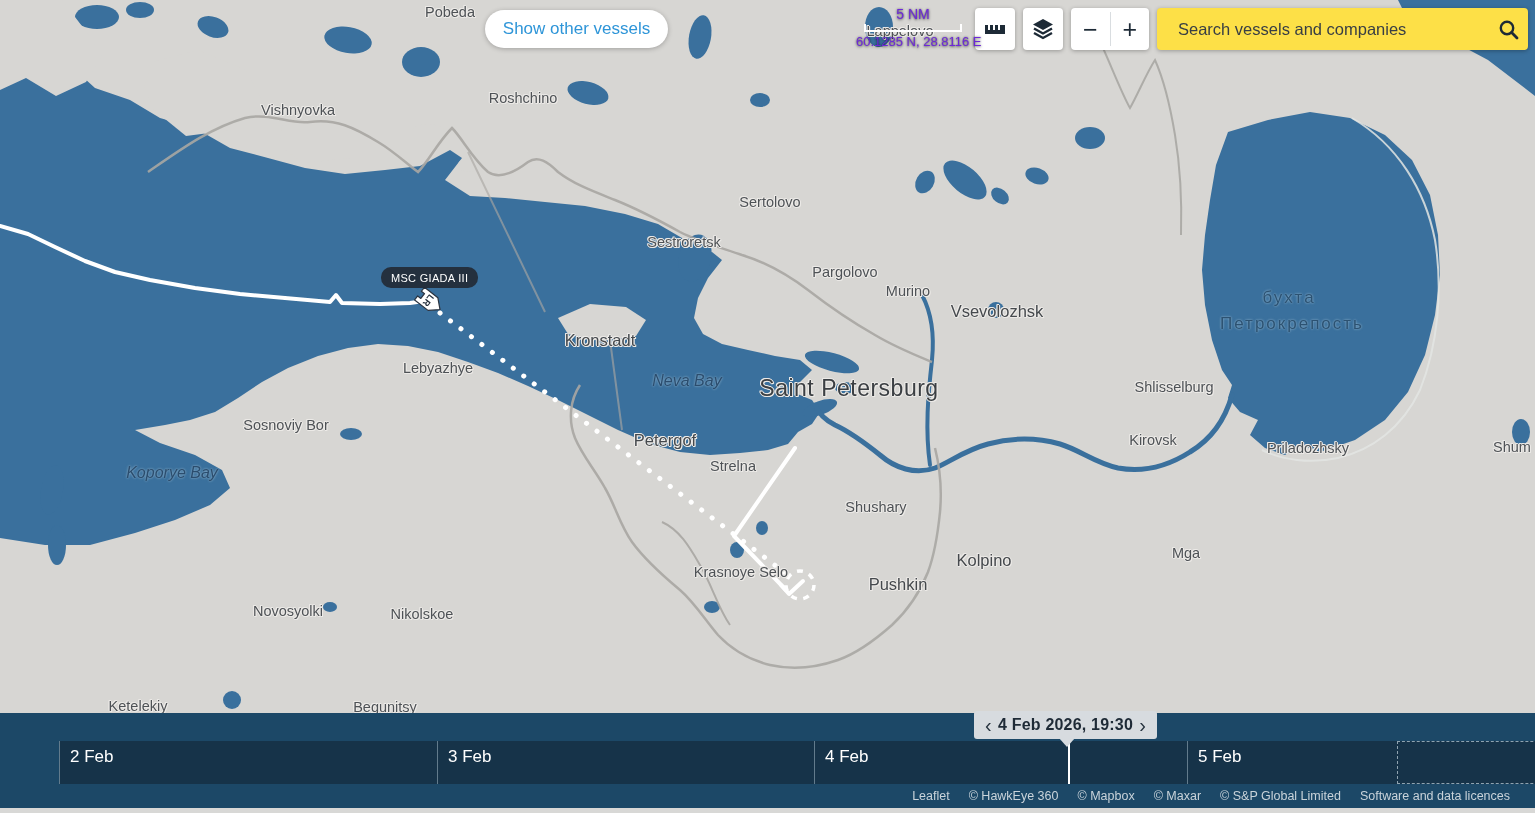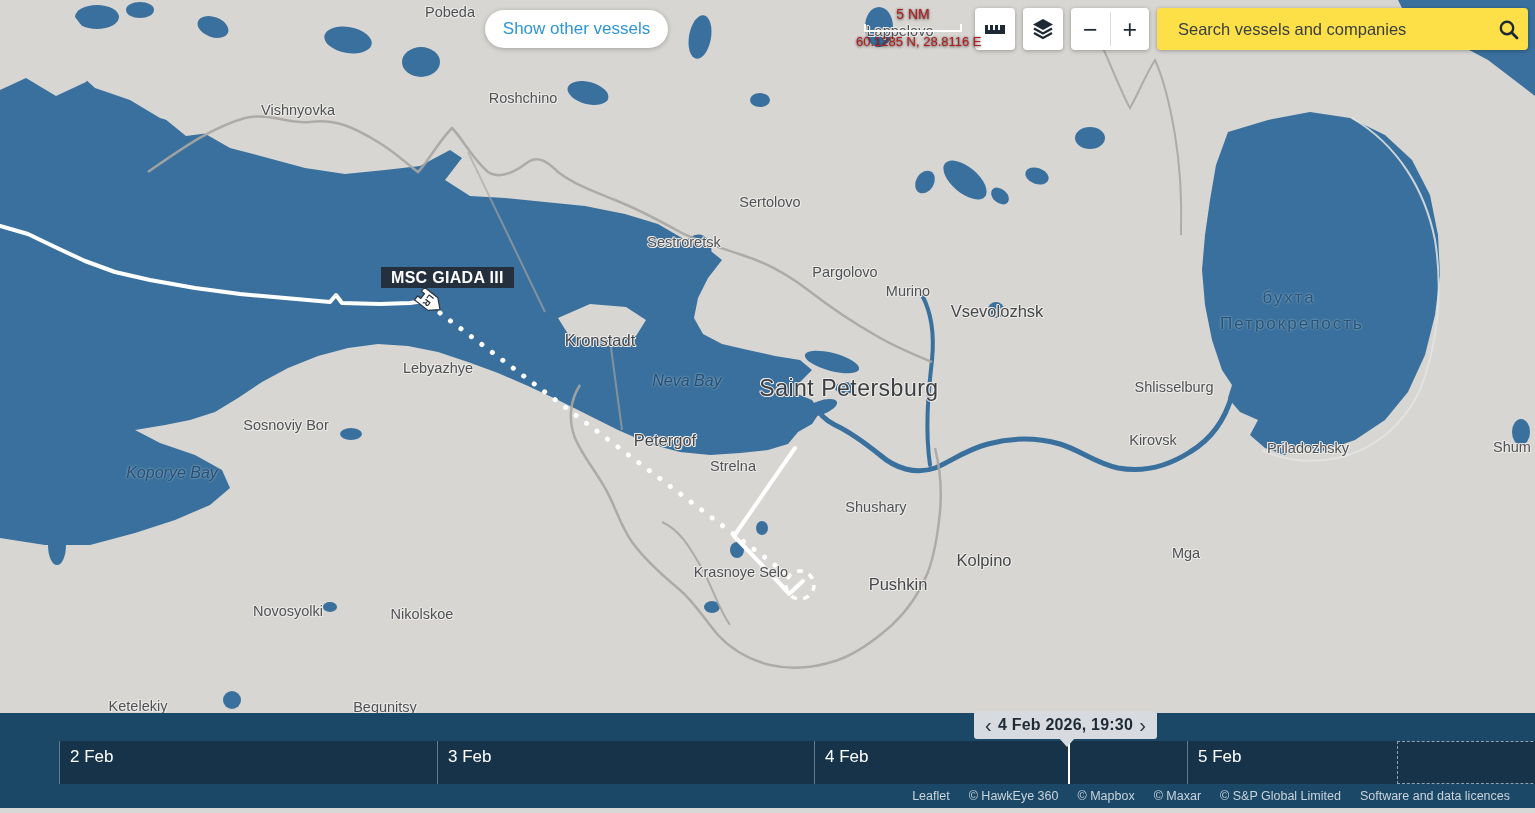--- a/index.html
+++ b/index.html
@@ -12,28 +12,28 @@
           font-size:14.5px;color:#4e5256;
           text-shadow:1px 0 0 #eceae7,-1px 0 0 #eceae7,0 1px 0 #eceae7,0 -1px 0 #eceae7,1px 1px 0 #eceae7,-1px -1px 0 #eceae7;}
   .mlabel.lg{font-size:16.5px;color:#45494d;}
   .mlabel.metro{font-size:23px;color:#3b3f43;font-weight:500;letter-spacing:.5px;}
   .mlabel.water{font-style:italic;font-size:16px;color:#2b4d6e;font-weight:500;
           text-shadow:0 0 2px rgba(205,228,242,.45),0 0 3px rgba(205,228,242,.35);}
   .mlabel.waterlg{font-size:17px;color:#2c5272;font-weight:500;letter-spacing:2px;
           text-shadow:0 0 2px rgba(205,228,242,.45),0 0 3px rgba(205,228,242,.35);}
   
   .vessel-label{position:absolute;left:381px;top:267px;z-index:3;height:21px;padding:0 10px;
-          background:rgba(35,44,57,.95);border-radius:0;color:#fff;font-size:16px;font-weight:700;
+          background:rgba(35,44,57,.95);border-radius:10px;color:#fff;font-size:11px;font-weight:400;
           display:flex;align-items:center;letter-spacing:.3px;}
   
   .topbar{position:absolute;left:0;top:0;width:1535px;height:60px;z-index:5;}
   .pill-btn{position:absolute;left:485px;top:10px;width:183px;height:38px;border-radius:20px;
           background:#fff;box-shadow:0 1px 5px rgba(0,0,0,.25);display:flex;align-items:center;justify-content:center;
           color:#2e95d8;font-size:17px;cursor:pointer;}
-  .scale-wrap{position:absolute;left:856px;top:6px;width:114px;z-index:4;color:#b91c1c;
+  .scale-wrap{position:absolute;left:856px;top:6px;width:114px;z-index:4;color:#6d28d9;
           text-shadow:0 1px 3px rgba(0,0,0,.55),0 0 2px rgba(0,0,0,.4);text-align:center;}
   .scale-label{font-size:14px;font-weight:500;line-height:16px;}
   .scalebar{height:6px;margin:2px 8px 2px 8px;border-left:2px solid #fff;border-right:2px solid #fff;border-bottom:2px solid #fff;}
   .coords{font-size:13px;font-weight:500;white-space:nowrap;}
   .sq-btn{position:absolute;top:8px;width:40px;height:42px;background:#fff;border-radius:4px;
           box-shadow:0 1px 4px rgba(0,0,0,.3);display:flex;align-items:center;justify-content:center;cursor:pointer;}
   .zoom-group{position:absolute;left:1071px;top:8px;width:78px;height:42px;background:#fff;border-radius:4px;
           box-shadow:0 1px 4px rgba(0,0,0,.3);display:flex;}
   .zoom-group .zbtn{flex:1;display:flex;align-items:center;justify-content:center;font-size:25px;
           color:#1d2a36;cursor:pointer;line-height:1;}

